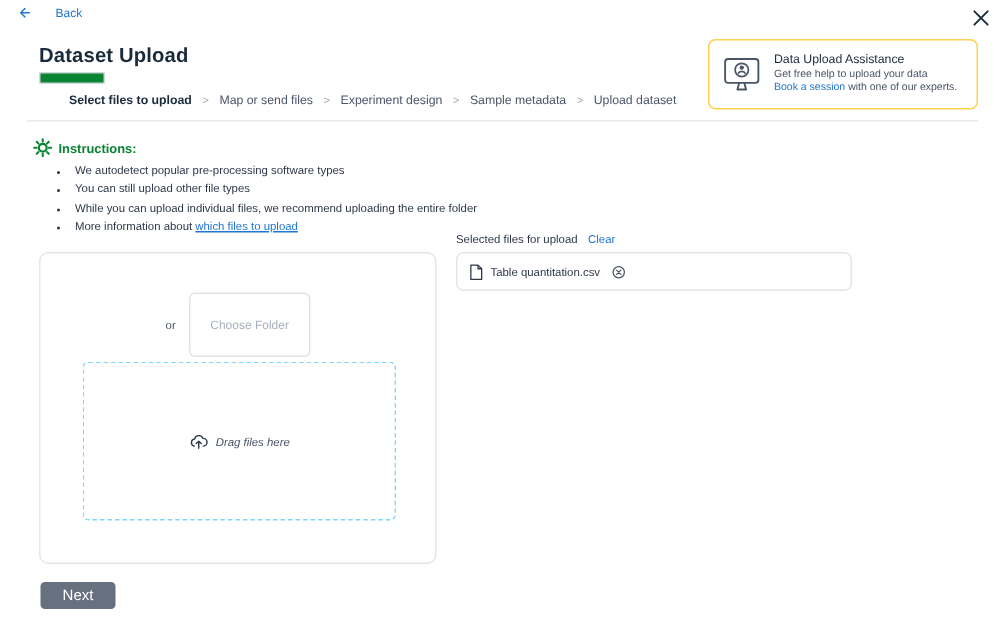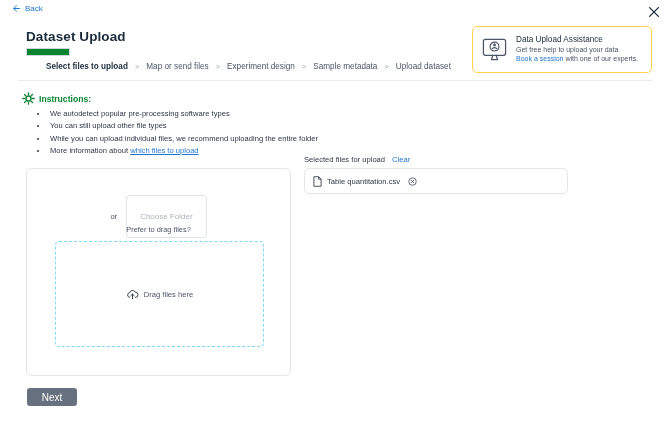--- a/index.html
+++ b/index.html
@@ -9,21 +9,21 @@
     background: #ffffff;
     font-family: "Liberation Sans", sans-serif;
     color: #2d3748;
     overflow: hidden;
     position: relative;
   }
 
   
   .back-link {
     position: absolute; left: 12px; top: 4px;
-    display: flex; align-items: center; gap: 4px;
+    display: flex; align-items: center; gap: 16px;
     color: #2176d2; font-size: 8px; text-decoration: none;
     cursor: pointer;
   }
   .back-arrow { width: 9px; height: 9px; display: block; }
 
   .close-btn {
     position: absolute; right: 10px; top: 6px;
     width: 12px; height: 12px; cursor: pointer;
   }
 
@@ -122,21 +122,21 @@
     text-align: center; font-size: 7.4px; color: #4a5568;
   }
   .dropzone {
     position: absolute; left: 28px; top: 72px;
     width: 209px; height: 106px;
     border: 1.4px dashed #7fd8f7; border-radius: 4px;
     display: flex; align-items: center; justify-content: center; gap: 5px;
     cursor: pointer;
   }
   .cloud-icon { width: 13px; height: 13px; display: block; }
-  .dropzone-text { font-size: 7.6px; color: #4a5568; }
+  .dropzone-text { font-size: 7.6px; color: #4a5568; font-style: italic; }
 
   
   .selected-head {
     position: absolute; left: 304px; top: 155px;
     display: flex; align-items: baseline; gap: 7px;
     font-size: 7.6px; color: #2d3748;
   }
   .clear-link { color: #2176d2; cursor: pointer; }
 
   .files-box {
@@ -226,21 +226,20 @@
   <li>You can still upload other file types</li>
   <li>While you can upload individual files, we recommend uploading the entire folder</li>
   <li><span>More information about </span><span class="inline-link">which files to upload</span></li>
 </ul>
 
 <div class="upload-panel">
   <div class="choose-row">
     <span class="or-text">or</span>
     <button class="btn-choose-folder">Choose Folder</button>
   </div>
-  <div class="prefer-text">Prefer to drag files?</div>
   <div class="dropzone">
     <svg class="cloud-icon" viewBox="0 0 16 14">
       <path d="M4.3 10.6 A3 3 0 0 1 4.6 4.7 A3.6 3.6 0 0 1 11.4 4.2 A2.9 2.9 0 0 1 11.8 10.6" fill="none" stroke="#2d3748" stroke-width="1.15" stroke-linecap="round"></path>
       <path d="M8 12.3 V6.6 M5.9 8.5 L8 6.5 L10.1 8.5" fill="none" stroke="#2d3748" stroke-width="1.15" stroke-linecap="round" stroke-linejoin="round"></path>
     </svg>
     <span class="dropzone-text">Drag files here</span>
   </div>
 </div>
 
 <div class="selected-head">

